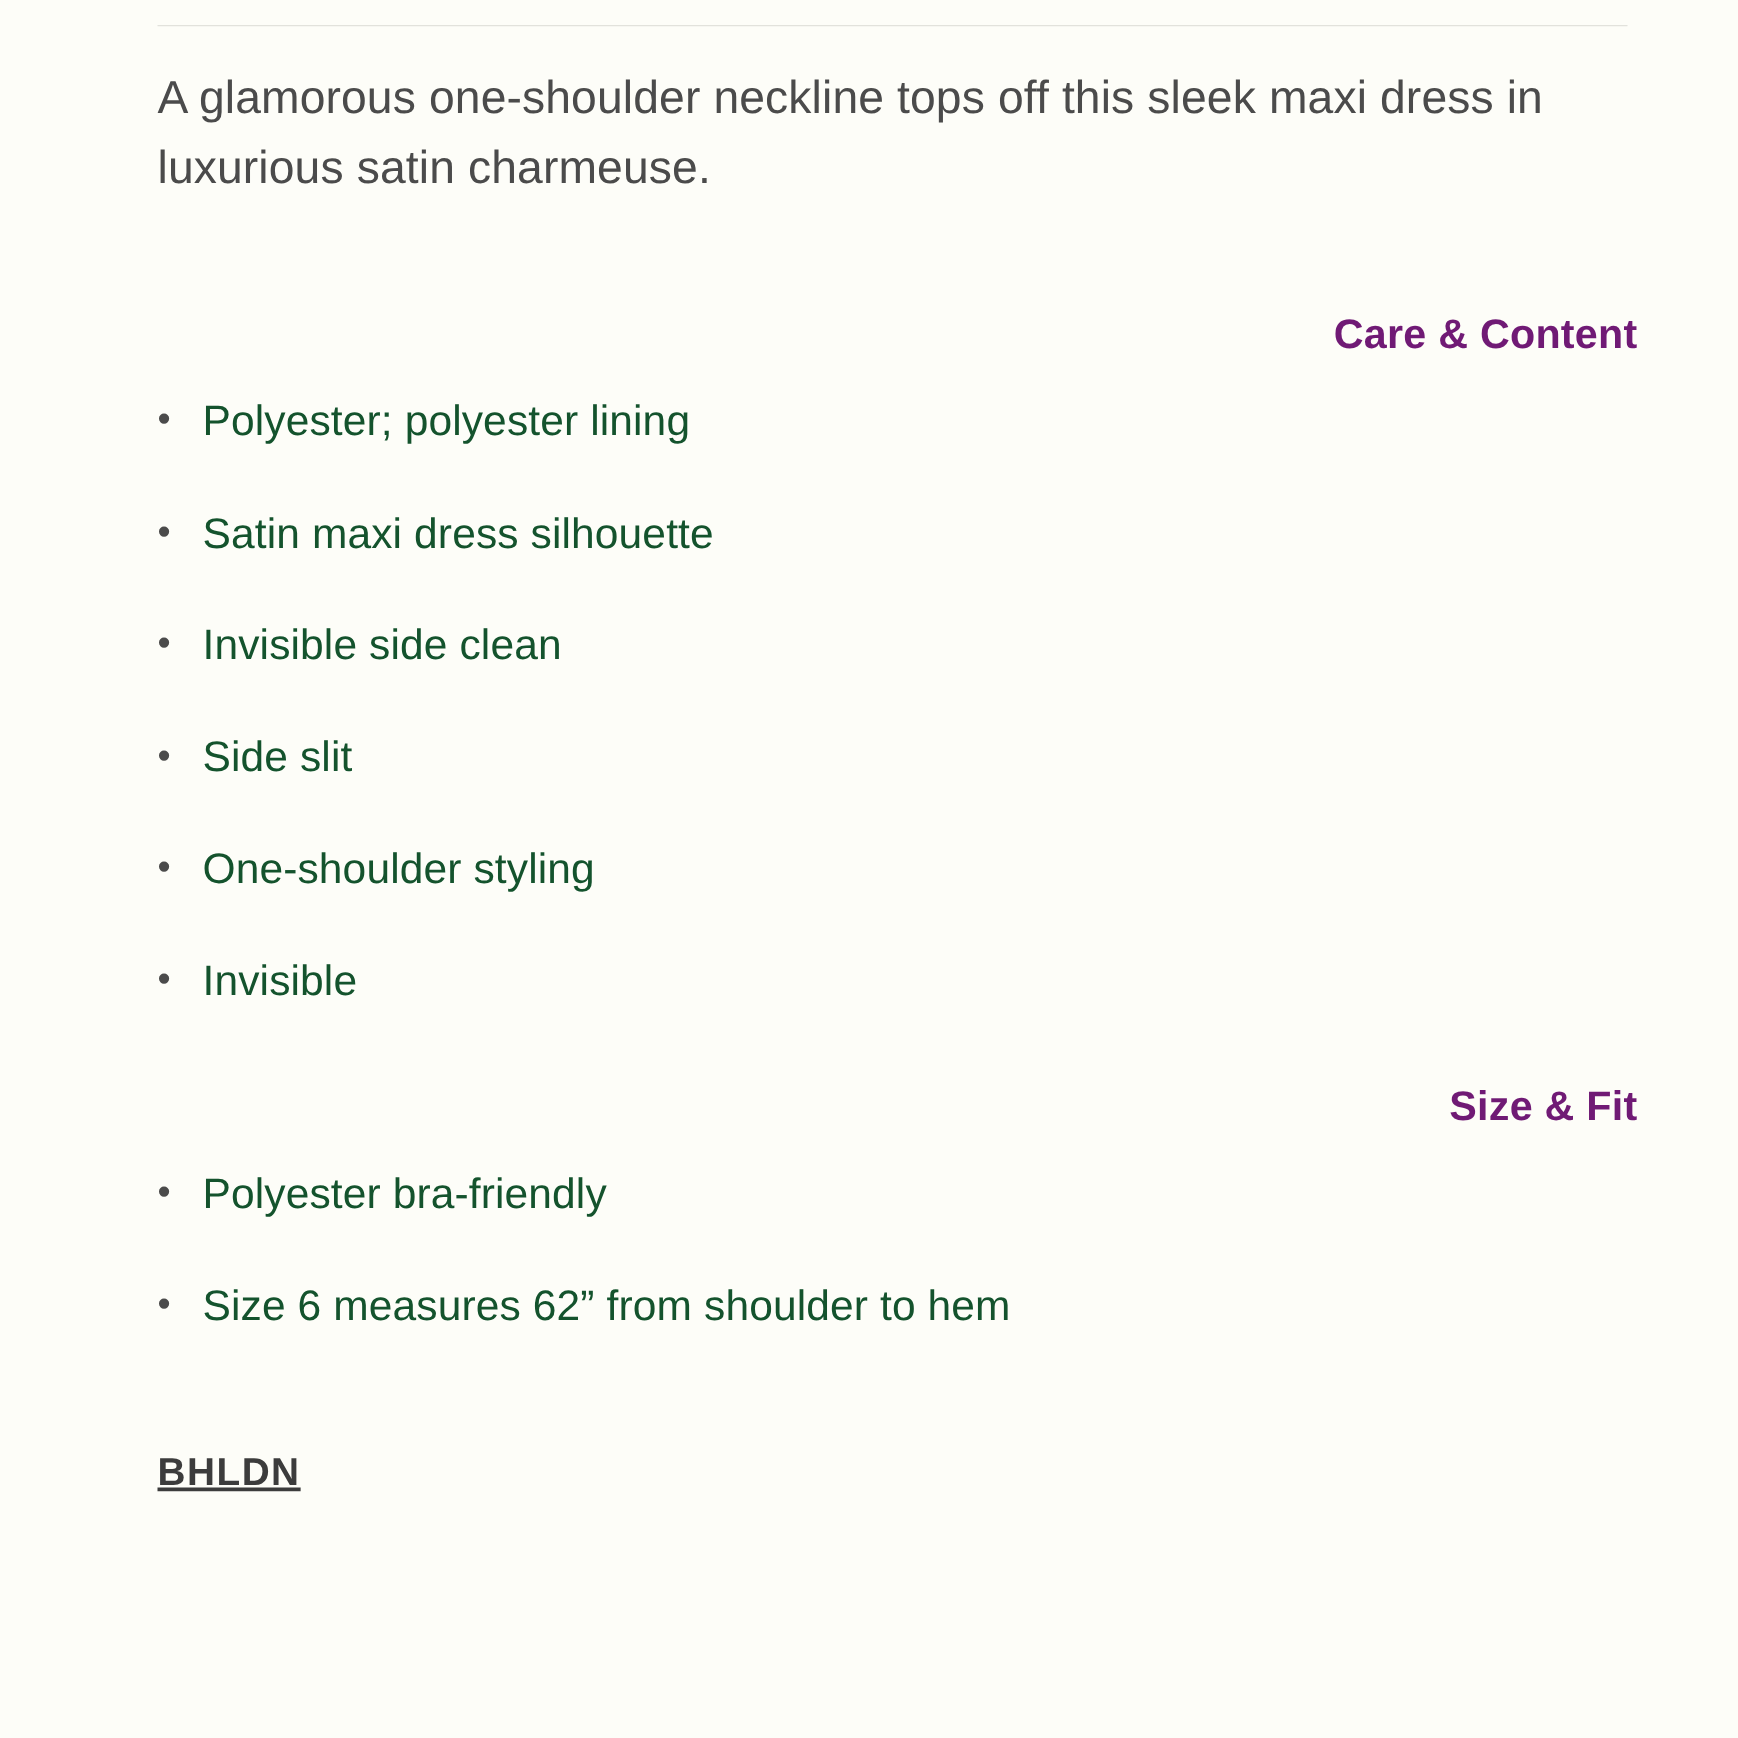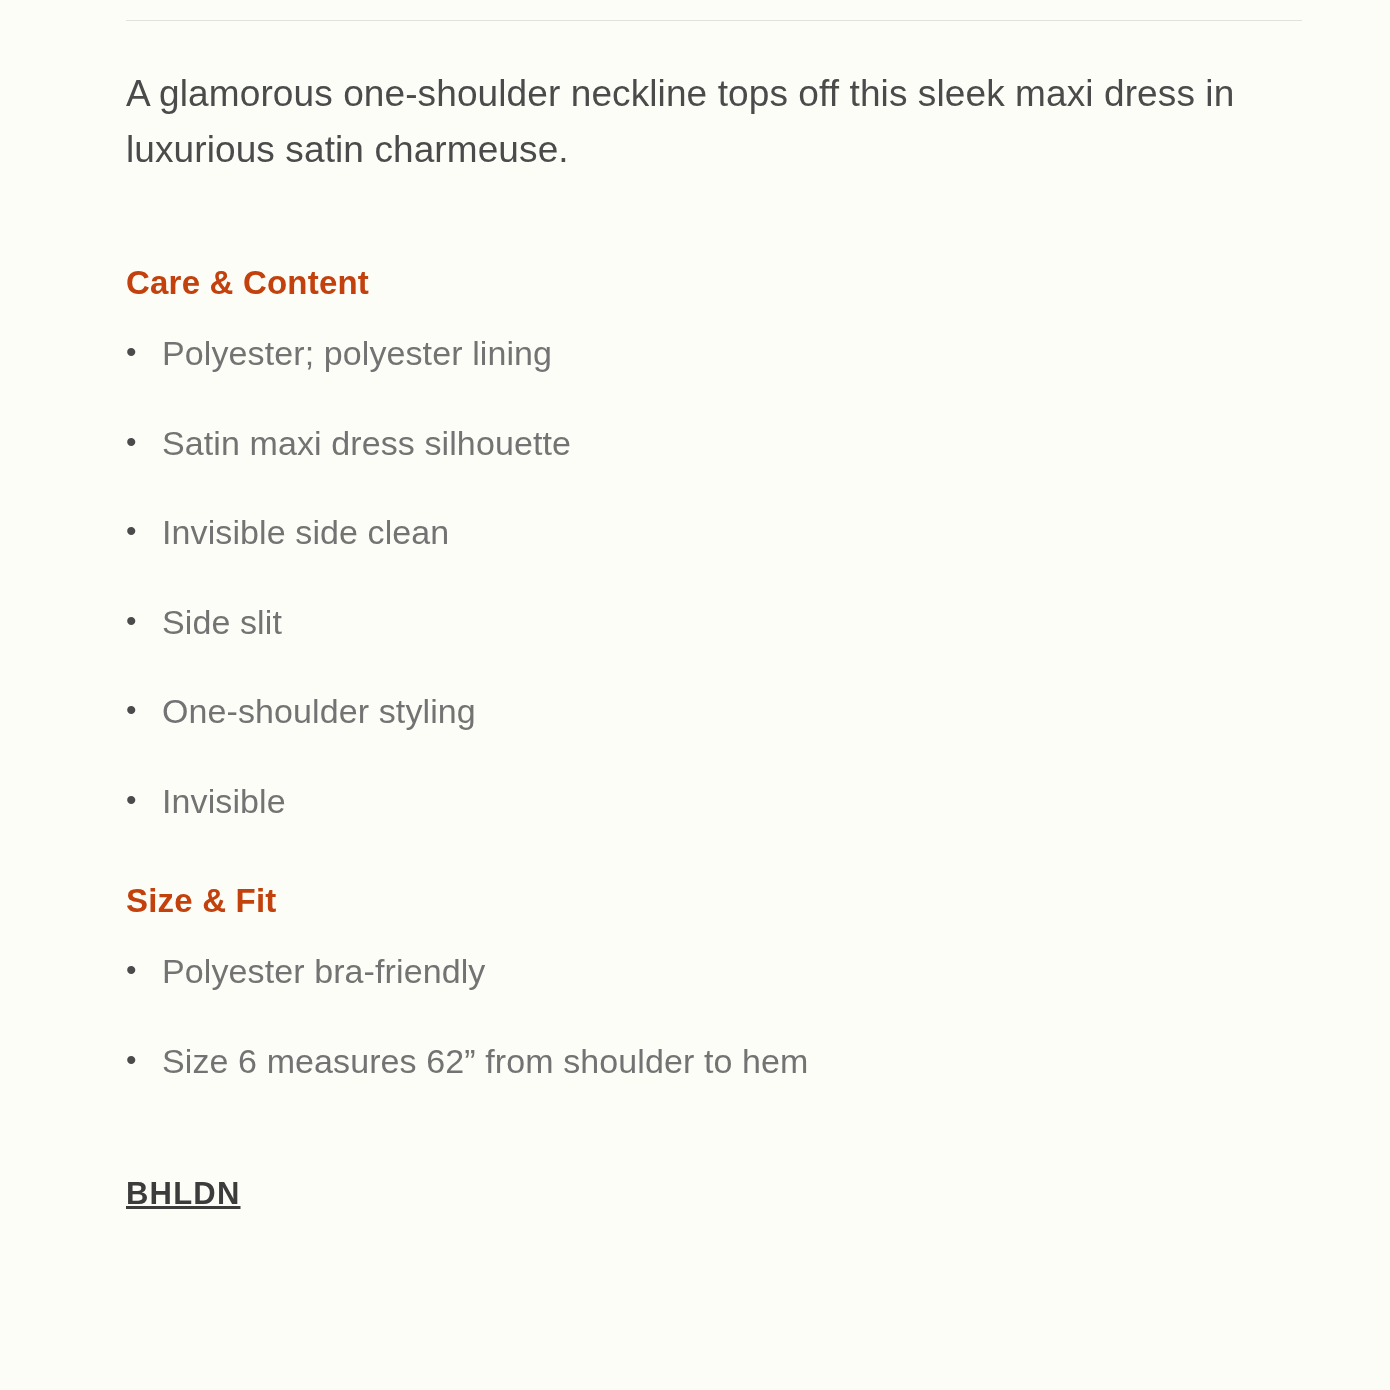--- a/index.html
+++ b/index.html
@@ -24,51 +24,52 @@
     position: absolute;
     left: 126px;
     right: 88px;
     top: 20px;
     height: 1px;
     background: #e2e2dc;
   }
   .content {
     position: absolute;
     left: 126px;
-    top: 66px;
+    top: 50px;
     right: 80px;
   }
   .description {
     font-size: 37px;
     line-height: 1.52;
     color: #4b4b4b;
     letter-spacing: 0.1px;
     font-weight: 400;
     max-width: 1115px;
     margin: 0;
   }
   .section {
     margin-top: 86px;
   }
   .section-title {
     font-size: 33px;
     font-weight: 700;
-    color: #c2410c;
+    color: #701a75;
     letter-spacing: 0.2px;
     margin: 0 0 30px 0;
+    text-align: right;
   }
   .bullets {
     list-style: none;
     margin: 0;
     padding: 0;
   }
   .bullets li {
     font-size: 34px;
     line-height: 1.25;
-    color: #737373;
+    color: #14532d;
     padding-left: 36px;
     position: relative;
     margin-bottom: 47px;
     letter-spacing: 0.1px;
   }
   .bullets li:last-child {
     margin-bottom: 0;
   }
   .bullets li::before {
     content: "\2022";

